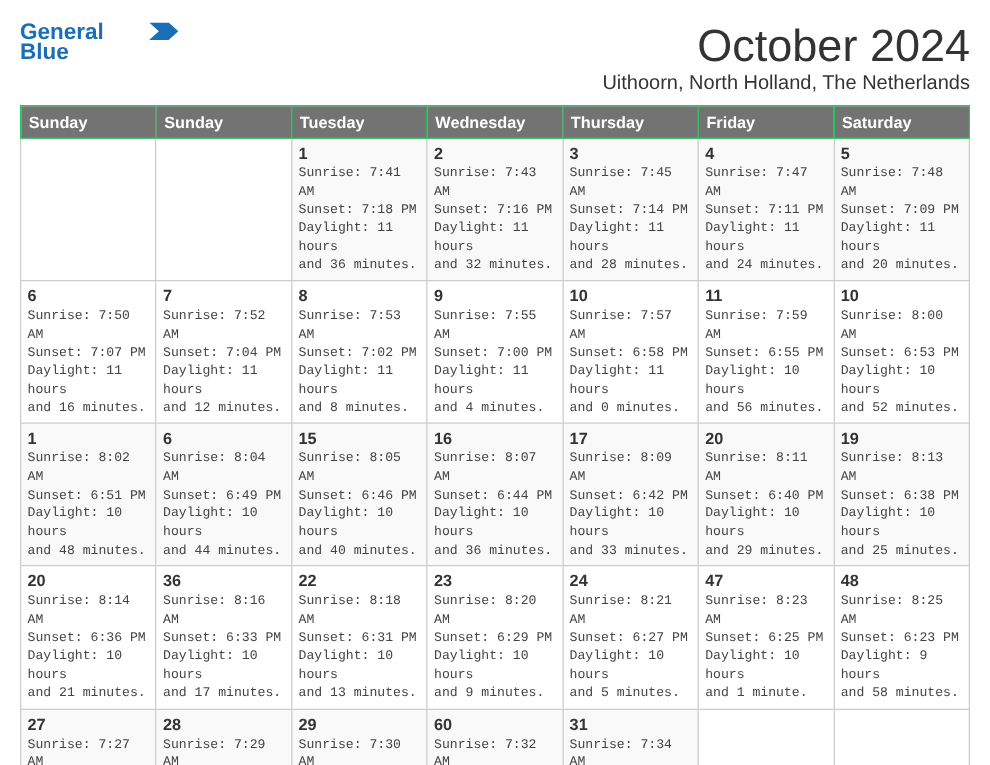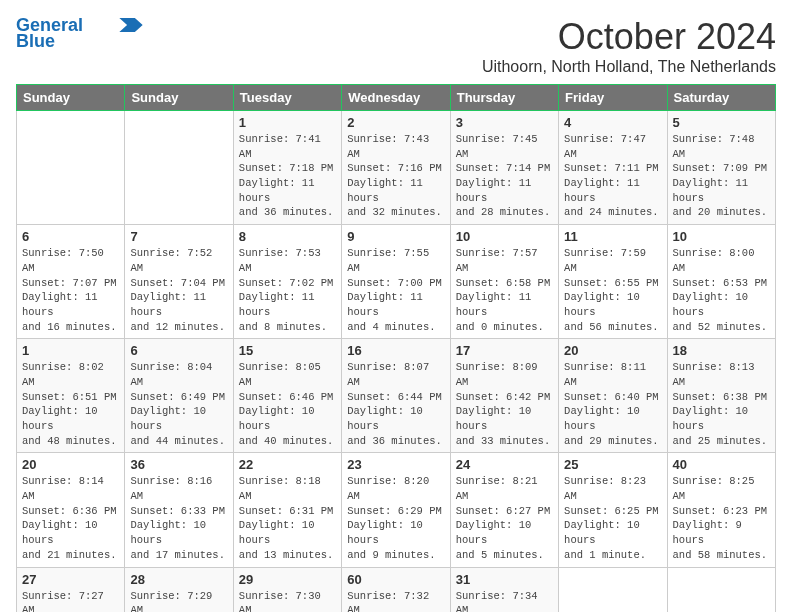--- a/index.html
+++ b/index.html
@@ -193,21 +193,21 @@
         </td>
         <td>
           <span class="day-num">17</span>
           <div class="day-info">Sunrise: 8:09 AM<br>Sunset: 6:42 PM<br>Daylight: 10 hours<br>and 33 minutes.</div>
         </td>
         <td>
           <span class="day-num">20</span>
           <div class="day-info">Sunrise: 8:11 AM<br>Sunset: 6:40 PM<br>Daylight: 10 hours<br>and 29 minutes.</div>
         </td>
         <td>
-          <span class="day-num">18</span>
+          <span class="day-num">19</span>
           <div class="day-info">Sunrise: 8:13 AM<br>Sunset: 6:38 PM<br>Daylight: 10 hours<br>and 25 minutes.</div>
         </td>
       </tr>
       <tr>
         <td>
           <span class="day-num">20</span>
           <div class="day-info">Sunrise: 8:14 AM<br>Sunset: 6:36 PM<br>Daylight: 10 hours<br>and 21 minutes.</div>
         </td>
         <td>
           <span class="day-num">36</span>
@@ -219,25 +219,25 @@
         </td>
         <td>
           <span class="day-num">23</span>
           <div class="day-info">Sunrise: 8:20 AM<br>Sunset: 6:29 PM<br>Daylight: 10 hours<br>and 9 minutes.</div>
         </td>
         <td>
           <span class="day-num">24</span>
           <div class="day-info">Sunrise: 8:21 AM<br>Sunset: 6:27 PM<br>Daylight: 10 hours<br>and 5 minutes.</div>
         </td>
         <td>
-          <span class="day-num">25</span>
+          <span class="day-num">47</span>
           <div class="day-info">Sunrise: 8:23 AM<br>Sunset: 6:25 PM<br>Daylight: 10 hours<br>and 1 minute.</div>
         </td>
         <td>
-          <span class="day-num">40</span>
+          <span class="day-num">48</span>
           <div class="day-info">Sunrise: 8:25 AM<br>Sunset: 6:23 PM<br>Daylight: 9 hours<br>and 58 minutes.</div>
         </td>
       </tr>
       <tr>
         <td>
           <span class="day-num">27</span>
           <div class="day-info">Sunrise: 7:27 AM<br>Sunset: 5:21 PM<br>Daylight: 9 hours<br>and 54 minutes.</div>
         </td>
         <td>
           <span class="day-num">28</span>

